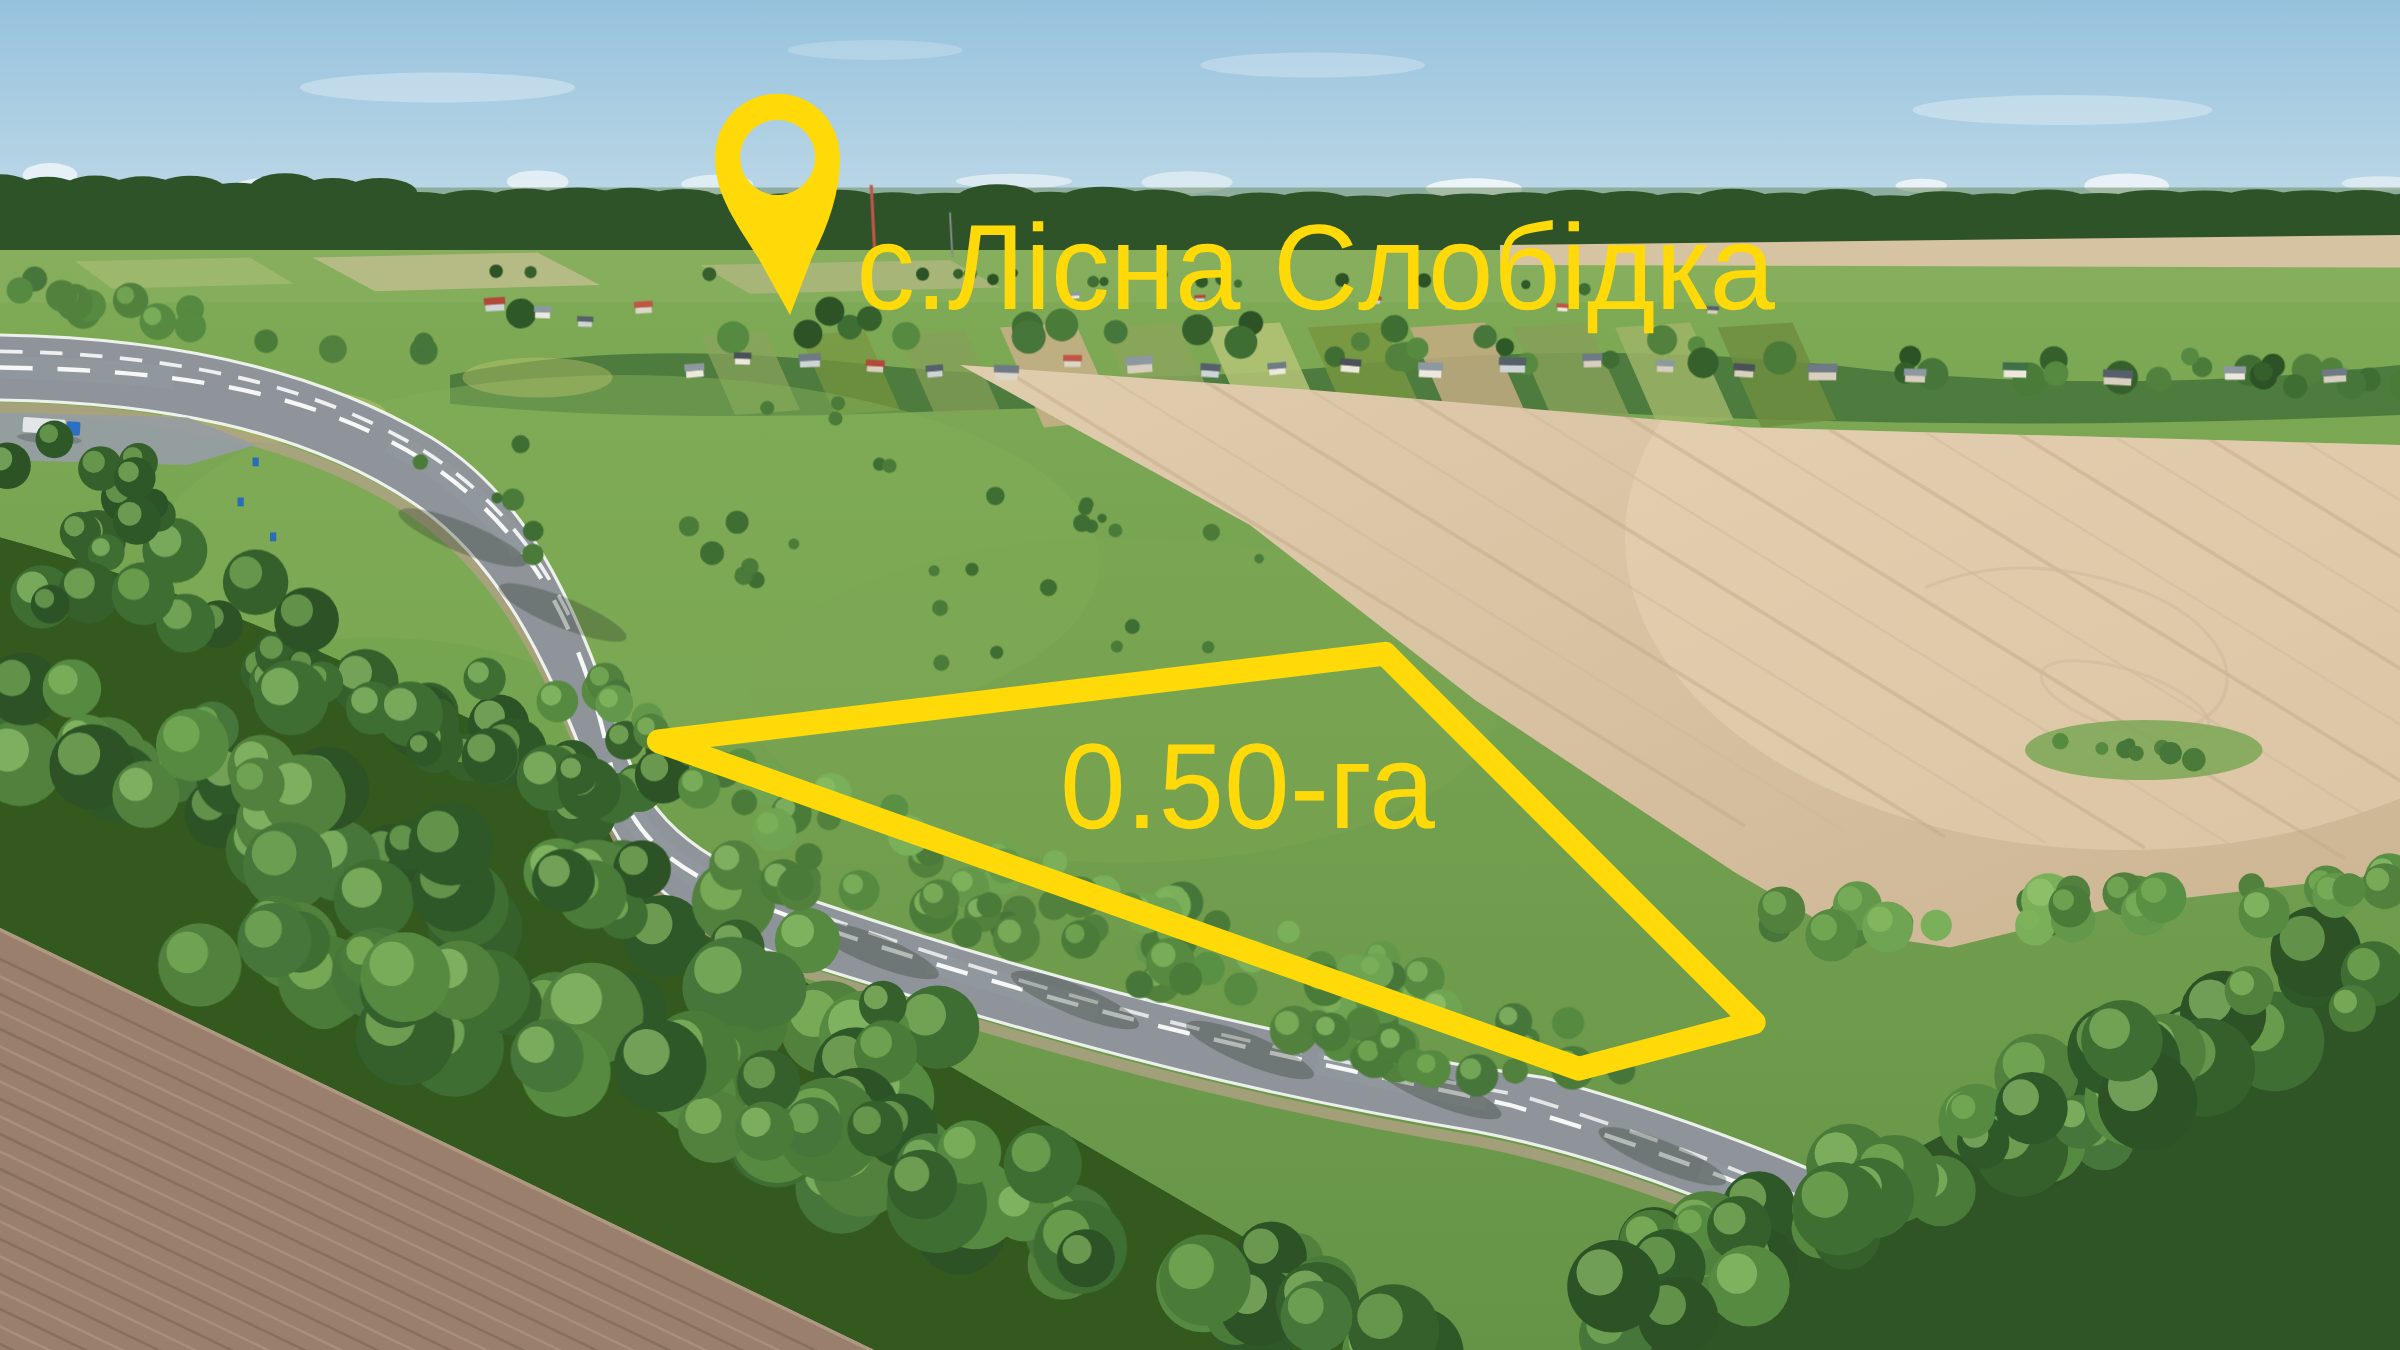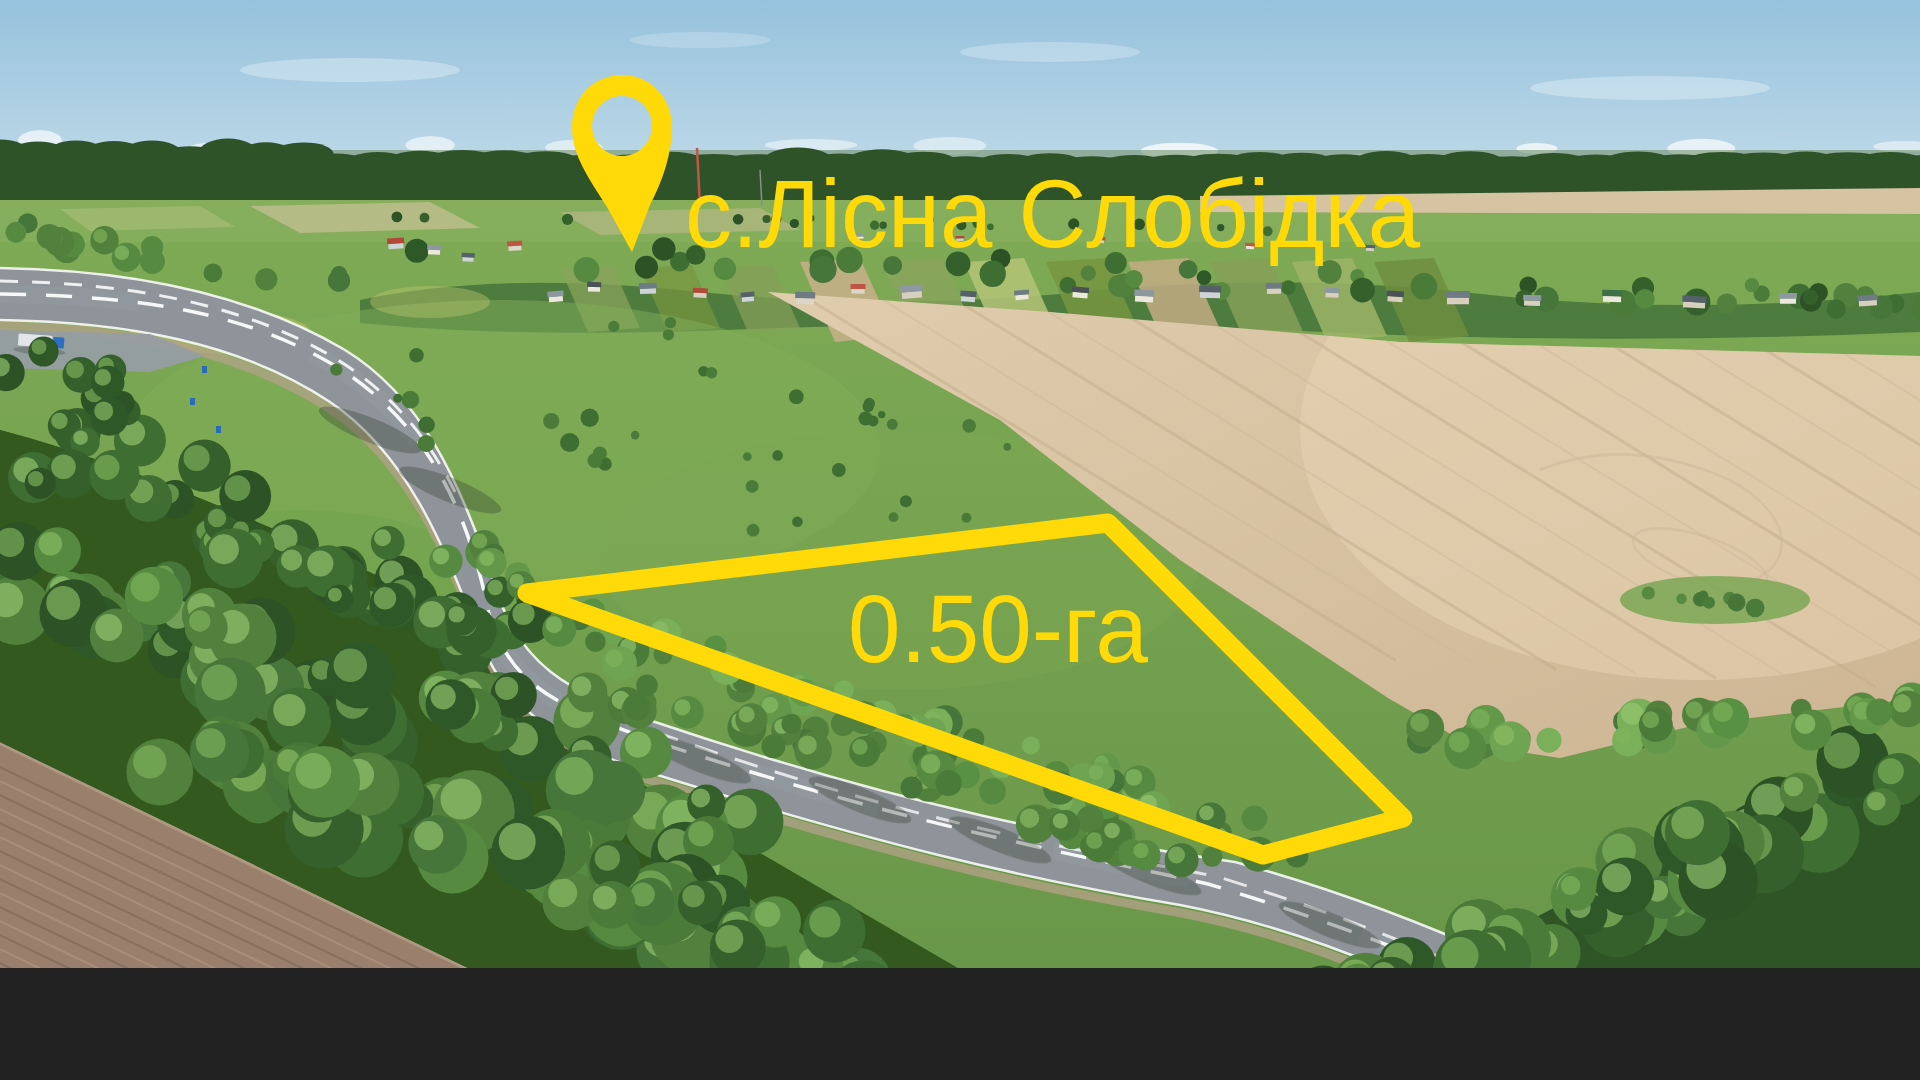--- a/index.html
+++ b/index.html
@@ -1,16 +1,16 @@
 <!DOCTYPE html>
 <html style="--accent: #ffd908;"><head>
 <meta charset="utf-8">
 <style>
   html,body{margin:0;padding:0;background:#222;}
-  .stage{position:relative;width:1920px;height:968px;overflow:hidden;background:#9cc6de;
+  .stage{position:relative;width:1920px;height:1080px;overflow:hidden;background:#9cc6de;
          font-family:"Liberation Sans","DejaVu Sans",sans-serif;}
   .stage svg{display:block;width:1920px;height:1080px;}
   .anno-text{fill:var(--accent,#ffd908);font-family:"Liberation Sans","DejaVu Sans",sans-serif;
              font-weight:400;}
   .plot-line{fill:none;stroke:var(--accent,#ffd908);stroke-width:19;stroke-linejoin:round;stroke-linecap:round;}
   .pin{fill:var(--accent,#ffd908);fill-rule:evenodd;}
 </style>
 </head>
 <body>
 

